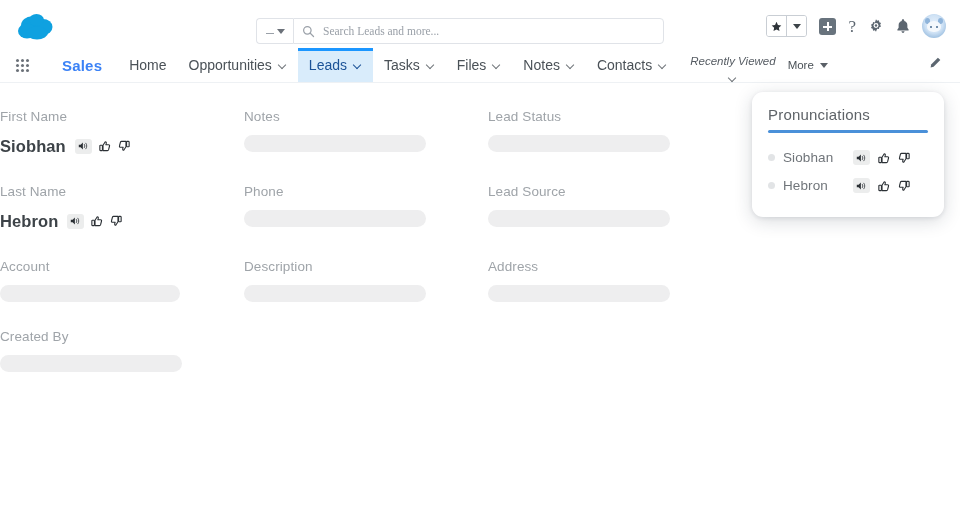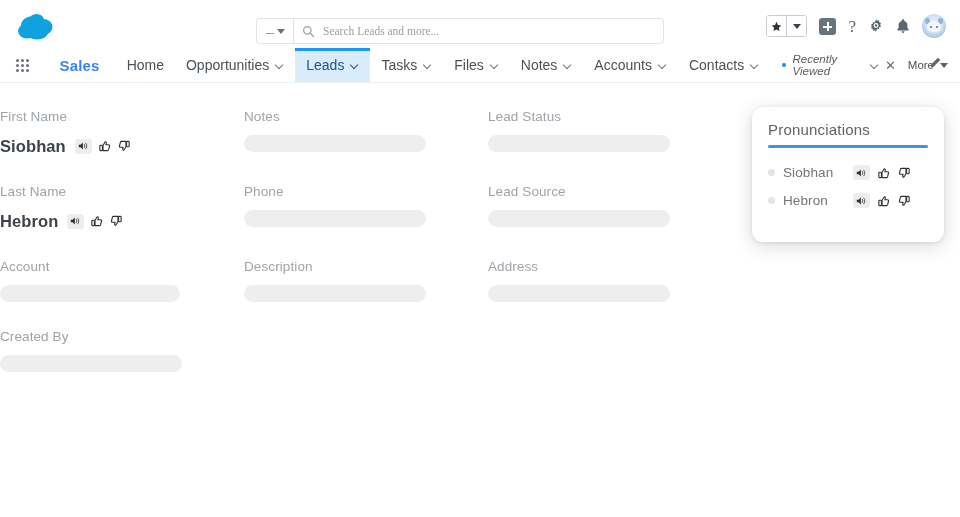--- a/index.html
+++ b/index.html
@@ -259,20 +259,21 @@
   .nav-item.active .nav-chevron:before { border-color: #1b5297; }
 
   .list-view {
     display: flex;
     align-items: center;
     gap: 7px;
     padding-left: 12px;
     font-size: 11.5px;
     font-style: italic;
     color: #565c63;
+    flex-direction: column;
   }
   .lv-dot {
     width: 4px; height: 4px;
     border-radius: 50%;
     background: #1b96ff;
   }
   .lv-close {
     font-size: 13px;
     color: #666c73;
     cursor: pointer;
@@ -365,26 +366,26 @@
     cursor: pointer;
     display: flex;
     align-items: center;
     line-height: 0;
   }
 
   
   .pron-panel {
     position: absolute;
     right: 16px;
-    top: 107px;
+    top: 92px;
     width: 192px;
     background: #ffffff;
     border-radius: 11px;
     box-shadow: 0 4px 18px rgba(30,40,60,.17), 0 1px 4px rgba(30,40,60,.10);
-    padding: 14px 16px 34px 16px;
+    padding: 14px 16px 24px 16px;
     box-sizing: border-box;
   }
   .pron-title {
     font-size: 15px;
     color: #5e6368;
     letter-spacing: .2px;
     padding-bottom: 7px;
   }
   .pron-rule {
     height: 3px;
@@ -523,24 +524,20 @@
       <div class="nav-item">
         <span>Tasks</span>
         <span class="nav-chevron"></span>
       </div>
       <div class="nav-item">
         <span>Files</span>
         <span class="nav-chevron"></span>
       </div>
       <div class="nav-item">
         <span>Notes</span>
-        <span class="nav-chevron"></span>
-      </div>
-      <div class="nav-item">
-        <span>Accounts</span>
         <span class="nav-chevron"></span>
       </div>
       <div class="nav-item">
         <span>Contacts</span>
         <span class="nav-chevron"></span>
       </div>
     </div>
 
     <div class="list-view">
       <span class="lv-dot"></span>

